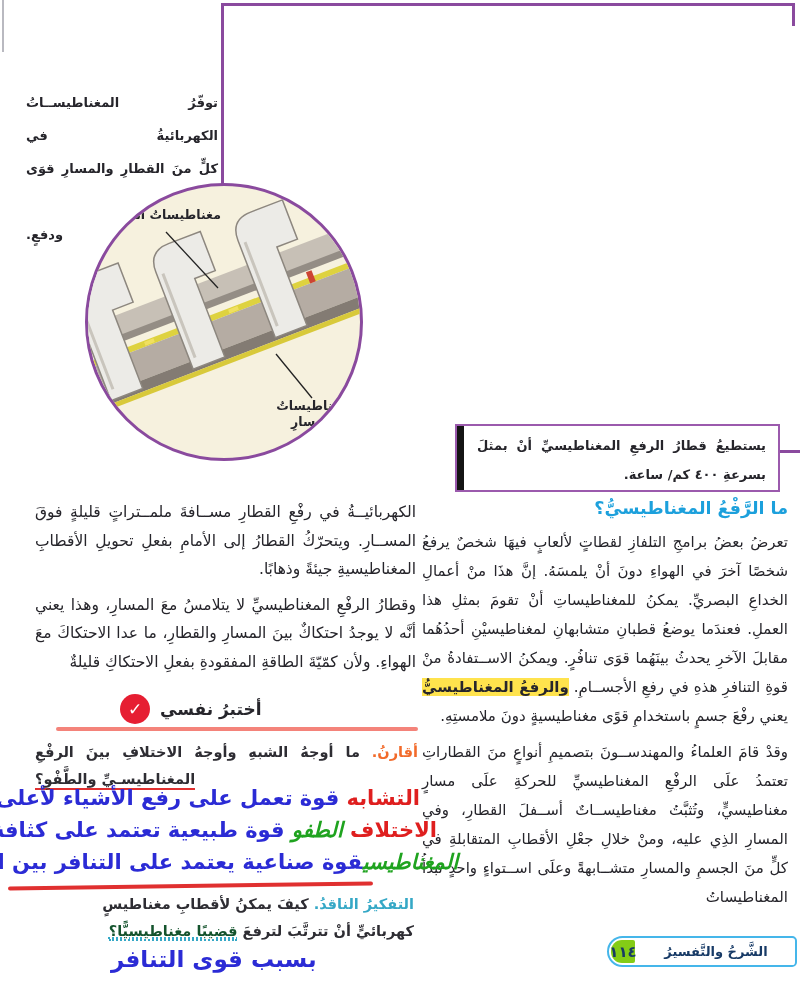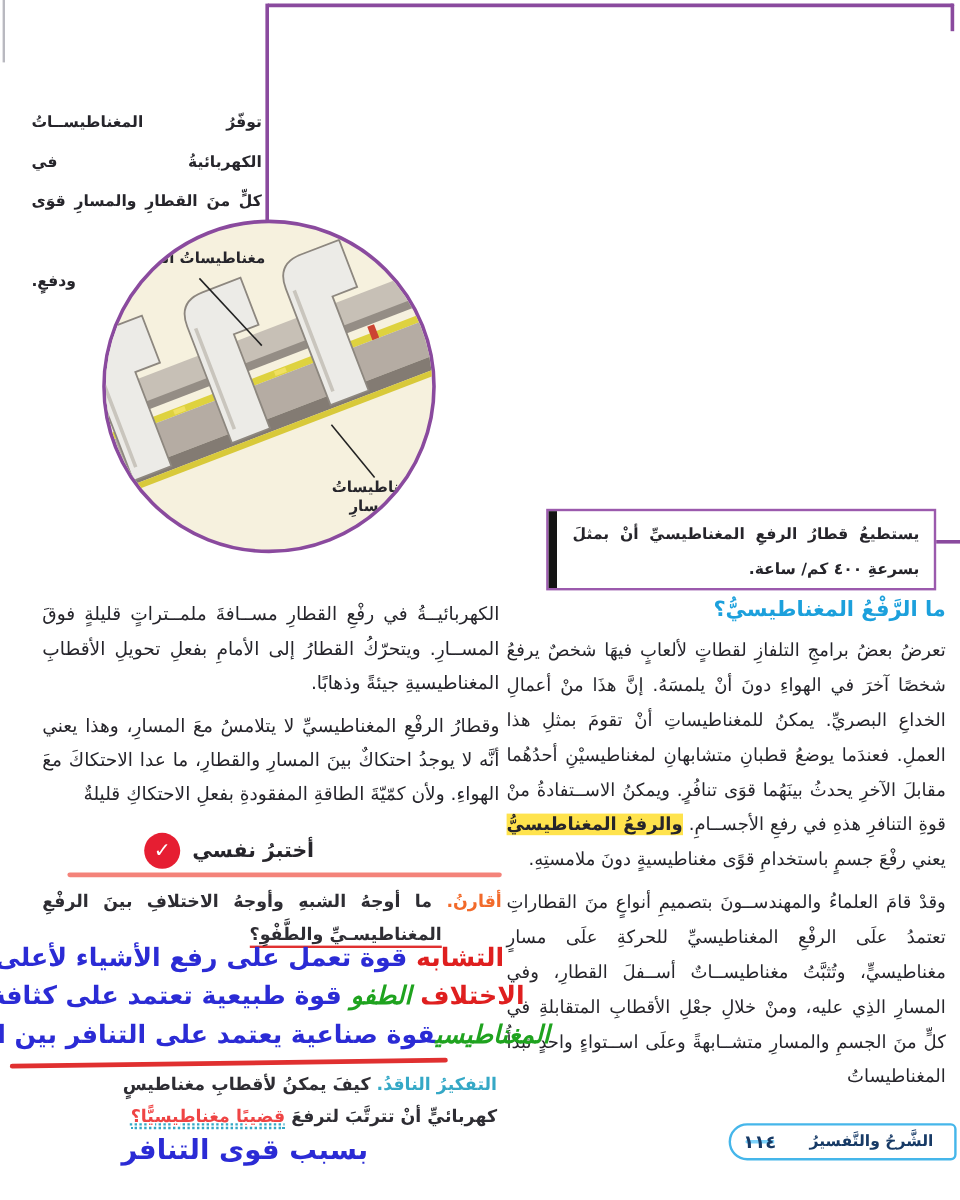--- a/index.html
+++ b/index.html
@@ -46,46 +46,46 @@
 
   
   .self-test{position:absolute;left:35px;top:694px;width:383px;z-index:12;}
   .st-header{display:flex;flex-direction:row;align-items:center;gap:10px;margin-left:85px;direction:ltr;}
   .check-circle{width:30px;height:30px;border-radius:50%;background:#e61e32;color:#fff;
                 display:flex;align-items:center;justify-content:center;font-size:17px;font-weight:bold;}
   .st-title{font-size:17px;font-weight:bold;color:#26252b;}
   .st-rule{margin:3px 0 0 18px;width:362px;height:3.5px;background:#f4837a;border-radius:2px;}
   .st-question{margin-top:8px;font-size:14.5px;font-weight:bold;color:#2e2d33;line-height:27px;}
   .st-q1{text-align:justify;text-align-last:justify;}
-  .st-q2{text-align:right;padding-right:50px;}
+  .st-q2{text-align:left;padding-right:50px;}
   .q-label{color:#f26a2a;}
   .red-underline{border-bottom:2.5px solid #e03030;padding-bottom:1px;}
 
   
   .critical{position:absolute;right:386px;top:891px;width:352px;font-size:14.5px;font-weight:bold;
             color:#2e2d33;line-height:27px;text-align:right;z-index:12;}
   .ct-label{color:#35a8c6;}
-  .dotted{color:#ef4444;border-bottom:2px dotted #35a8c6;text-decoration:underline dotted #35a8c6 2px;}
+  .dotted{color:#14532d;border-bottom:2px dotted #35a8c6;text-decoration:underline dotted #35a8c6 2px;}
 
   
   .hw{position:absolute;white-space:nowrap;font-size:21px;font-weight:bold;color:#2b2bd5;z-index:30;}
   .hw-red{color:#df1f1f;}
   .hw-green{color:#1fa31f;font-style:italic;}
   .hw1{right:380px;top:786px;}
   .hw2{right:363px;top:818px;}
   .hw3{right:342px;top:850px;}
   .hw3-underline{position:absolute;left:8px;top:884px;width:365px;height:3.5px;background:#e03030;
                  border-radius:2px;transform:rotate(-0.8deg);z-index:30;}
-  .hw-answer{left:101px;top:946px;font-size:23px;}
+  .hw-answer{left:111px;top:946px;font-size:23px;}
 
   
   .footer-badge{position:absolute;left:607px;top:936px;width:190px;height:31px;box-sizing:border-box;
                 background:#fff;border:2.5px solid #45b6ea;border-radius:16px 5px 5px 16px;
                 display:flex;flex-direction:row;align-items:stretch;direction:ltr;z-index:15;}
-  .fb-number{width:24px;margin:12px;background:#7dd3fc;border-radius:11px 2px 2px 11px;
+  .fb-number{width:24px;margin:2px;background:#84cc16;border-radius:11px 2px 2px 11px;
              display:flex;align-items:center;justify-content:center;
              color:#173a66;font-size:15px;font-weight:bold;}
   .fb-label{flex:1;display:flex;align-items:center;justify-content:center;
             color:#173a66;font-size:13px;font-weight:bold;}
 </style>
 </head>
 <body>
 
 <div class="page">
 

